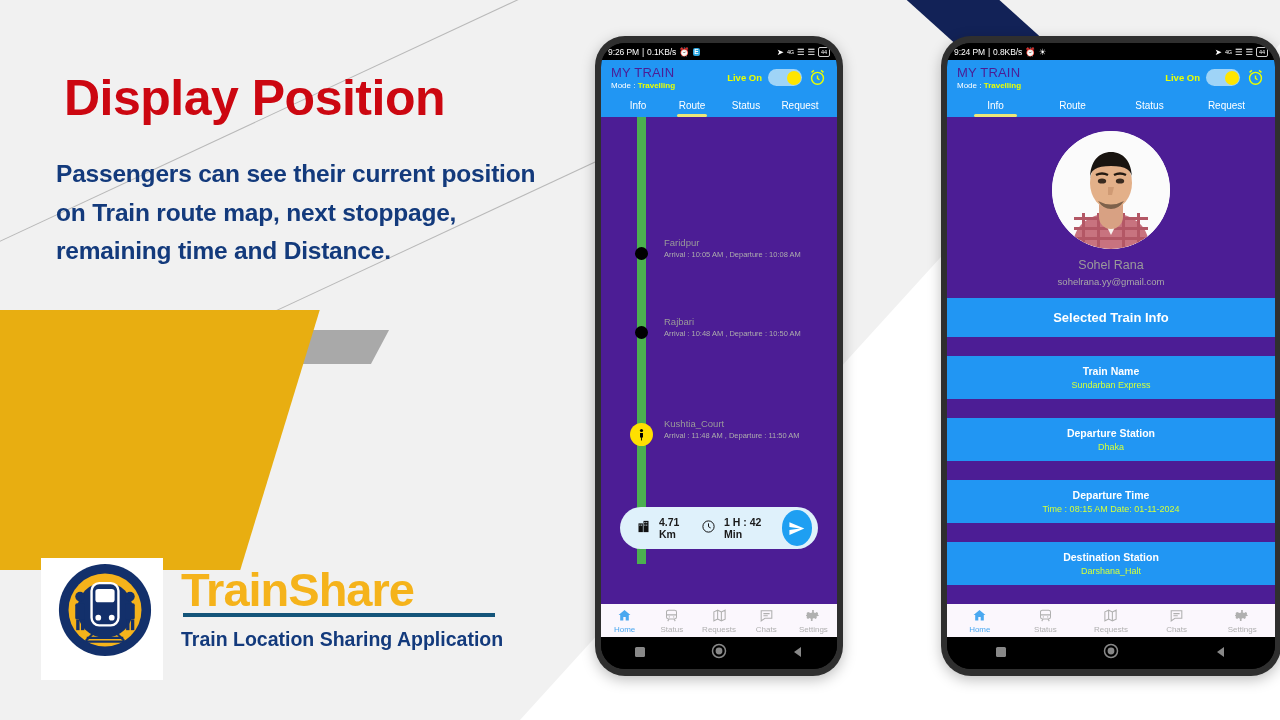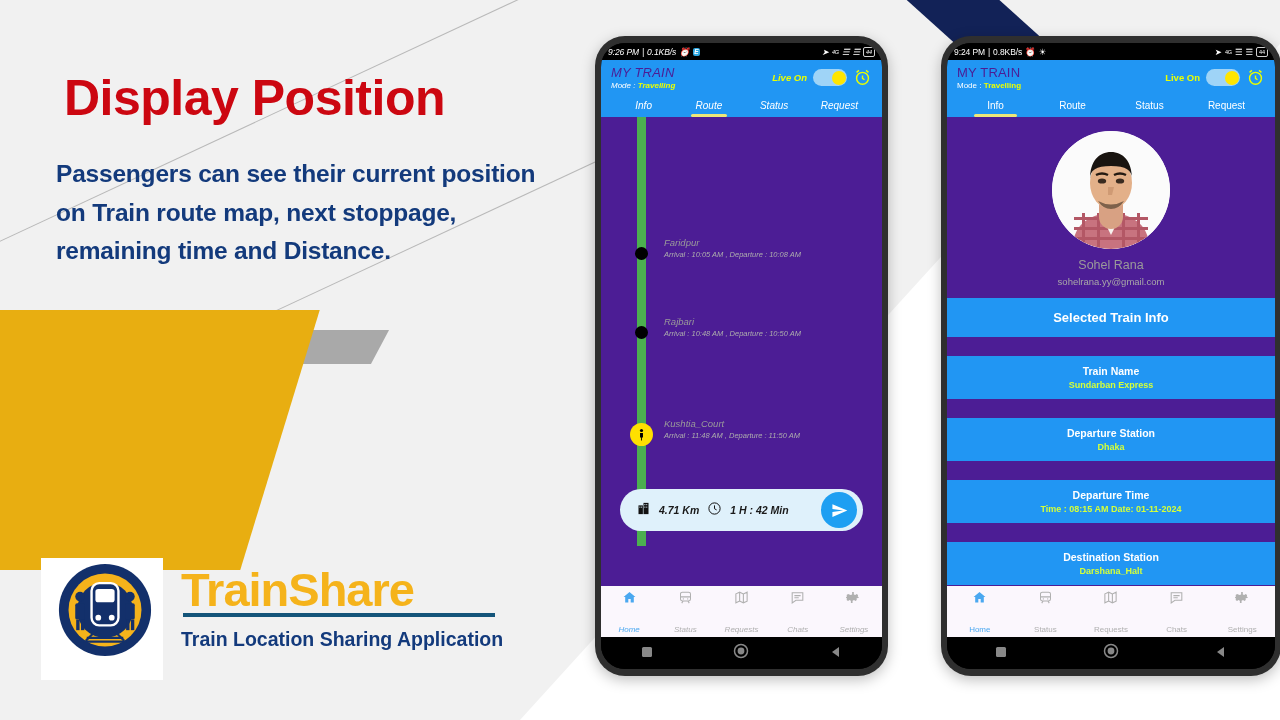--- a/index.html
+++ b/index.html
@@ -79,21 +79,21 @@
 
   
   .phone {
     position:absolute; border-radius:30px; background:#2f2f2f;
     padding:7px 6px; box-shadow:0 4px 14px rgba(0,0,0,.25);
   }
   .phone-inner {
     width:100%; height:100%; border-radius:24px; overflow:hidden;
     background:#000; display:flex; flex-direction:column;
   }
-  #phone1 { left:595px; top:36px; width:293px; height:640px;font-style:italic; }
+  #phone1 { left:595px; top:36px; width:248px; height:640px; }
   #phone2 { left:941px; top:36px; width:340px; height:640px; }
 
   
   .statusbar {
     height:17px; background:#000; color:#fff; font-size:8.5px;
     display:flex; align-items:center; justify-content:space-between;
     padding:0 7px; flex:0 0 auto; letter-spacing:-.1px;
   }
   .sb-left, .sb-right { display:flex; align-items:center; gap:3px; }
   .sb-badge {
@@ -177,28 +177,28 @@
     background:#ffffff; position:relative;
   }
   .profile-name { font-size:12.5px; color:#9a9a9a; margin-top:9px; }
   .profile-mail { font-size:9.5px; color:#a8a8a8; margin-top:4px; }
   .cards { margin-top:11px; display:flex; flex-direction:column; gap:19px; }
   .card {
     background:#2196f3; color:#fff; text-align:center; padding:9px 4px;
   }
   .card.head { font-size:13px; font-weight:bold; padding:12px 4px; }
   .card .k { font-size:10.5px; font-weight:bold; }
-  .card .v { font-size:9px; font-weight:bold; color:#d4ff3a; margin-top:3px; }
+  .card .v { font-size:9px; font-weight:normal; color:#d4ff3a; margin-top:3px; }
 
   
   .bottomnav {
     flex:0 0 auto; background:#fbf7fd; display:flex;
     padding:4px 0 3px 0;
   }
-  .bn-item { flex:1; display:flex; flex-direction:column; align-items:center; gap:20px; }
+  .bn-item { flex:1; display:flex; flex-direction:column; align-items:center; gap:2px; }
   .bn-item .lbl { font-size:8px; color:#b0b0b0; }
   .bn-item.active .lbl { color:#4aa8f0; }
   .navbar-sys {
     flex:0 0 auto; background:#000; height:32px; display:flex;
     align-items:center; justify-content:space-around;
   }
 </style>
 </head>
 <body>
 

